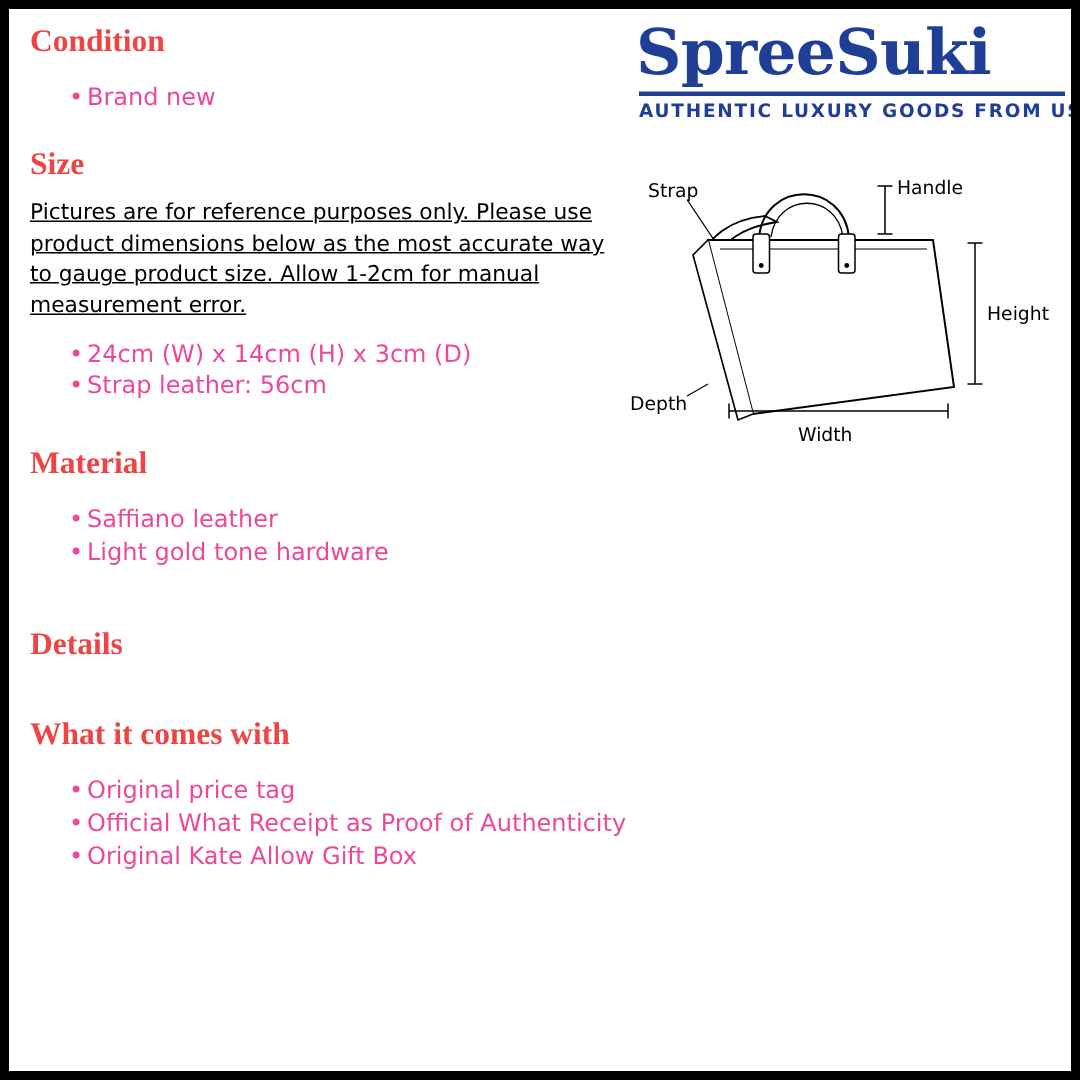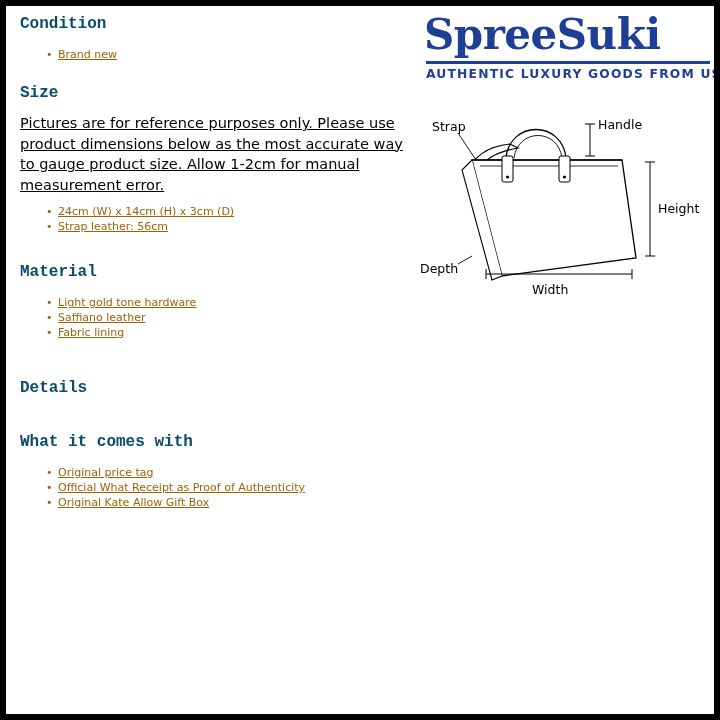--- a/index.html
+++ b/index.html
@@ -30,45 +30,44 @@
     box-sizing: border-box;
     overflow: hidden;
   }
   .content {
     position: absolute;
     left: 14px;
     top: 8px;
     width: 420px;
   }
   h3.section {
-    font-family: Liberation Mono, monospace;
-    font-size: 16px;
+    font-family: Liberation Serif, serif;
+    font-size: 21px;
     font-weight: bold;
-    color: #0c4a6e;
+    color: #ef4444;
     margin: 0;
     padding: 0;
     line-height: 1.25;
   }
   .gap-after-head { height: 14px; }
   .gap-sm { height: 10px; }
   .gap-md { height: 20px; }
   .gap-lg { height: 27px; }
   .bullets {
     margin: 0;
     padding: 0;
     list-style: none;
   }
   .bullets li {
-    font-size: 11px;
-    color: #a16207;
+    font-size: 16px;
+    color: #ec4899;
     line-height: 1.36;
     padding-left: 38px;
     position: relative;
     white-space: nowrap;
-    text-decoration: underline;
   }
   .bullets li::before {
     content: "\2022";
     position: absolute;
     left: 26px;
     top: 0;
   }
   p.para {
     font-size: 14.5px;
     color: #000;
@@ -197,23 +196,22 @@
       <ul class="bullets">
         <li>24cm (W) x 14cm (H) x 3cm (D)</li>
         <li>Strap leather: 56cm</li>
       </ul>
 
       <div class="gap-lg"></div>
 
       <h3 class="section">Material</h3>
       <div class="gap-after-head"></div>
       <ul class="bullets">
+        <li>Saffiano leather</li>
         <li>Light gold tone hardware</li>
-        <li>Saffiano leather</li>
-        <li>Fabric lining</li>
       </ul>
 
       <div class="gap-lg"></div>
       <div class="gap-sm"></div>
 
       <h3 class="section">Details</h3>
       <div class="gap-after-head"></div>
 
       <div class="gap-md"></div>
 

